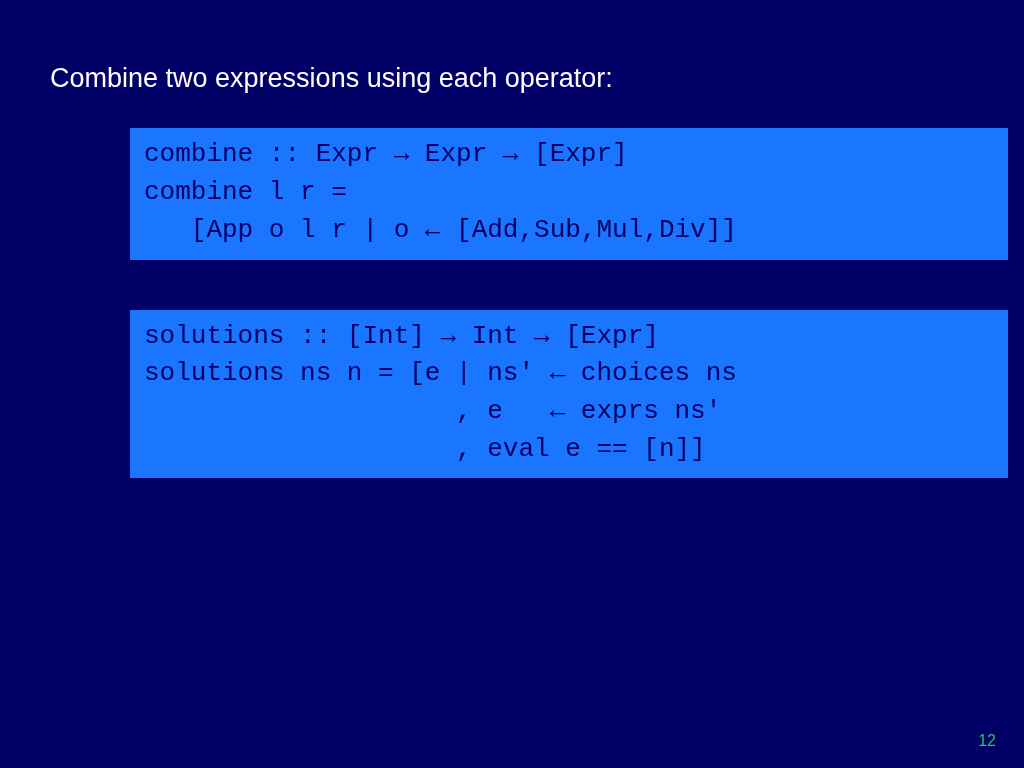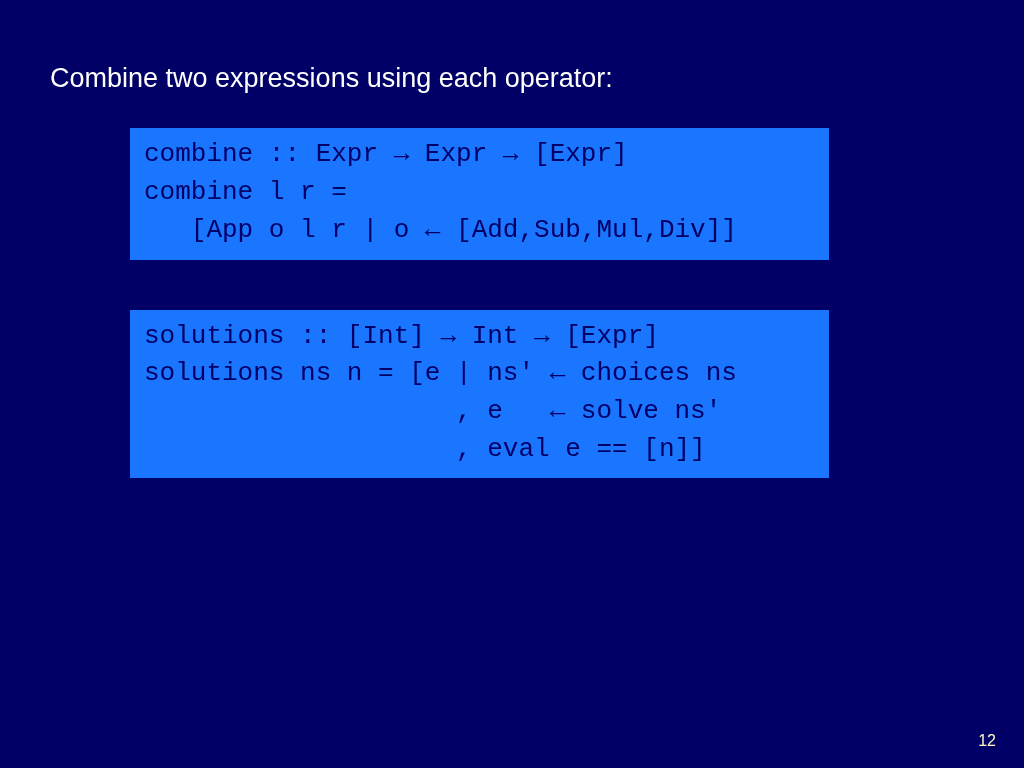--- a/index.html
+++ b/index.html
@@ -21,38 +21,38 @@
     margin-bottom: 32px;
   }
   .code-block {
     background: #1a75ff;
     color: #000066;
     font-family: "Lucida Console", "Courier New", monospace;
     font-size: 26px;
     line-height: 1.45;
     padding: 8px 14px 10px 14px;
     margin: 0 0 50px 80px;
-    width: 699px;
+    width: 878px;
     white-space: pre;
   }
   .page-number {
     position: absolute;
     bottom: 18px;
     right: 28px;
     font-size: 16px;
-    color: #fef9c3;
+    color: #22c55e;
   }
 </style>
 </head>
 <body>
 
 <div class="slide">
   <p class="body-text">Combine two expressions using each operator:</p>
   <div class="code-block">combine :: Expr → Expr → [Expr]
 combine l r =
    [App o l r | o ← [Add,Sub,Mul,Div]]</div>
   <div class="code-block">solutions :: [Int] → Int → [Expr]
 solutions ns n = [e | ns' ← choices ns
-                    , e   ← solve ns'
+                    , e   ← exprs ns'
                     , eval e == [n]]</div>
 </div>
 
 <div class="page-number">12</div>
 
 </body></html>

